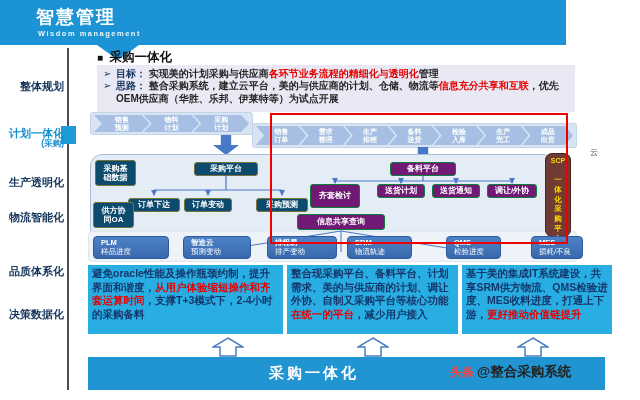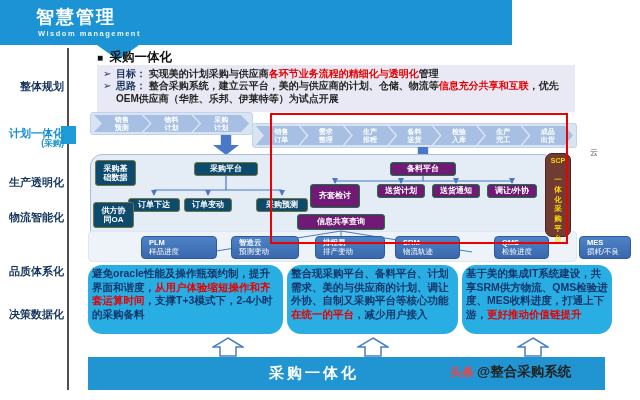--- a/index.html
+++ b/index.html
@@ -1,21 +1,21 @@
 <!DOCTYPE html>
 <html><head>
 <meta charset="utf-8">
 <style>
   html,body{margin:0;padding:0;background:#fff;}
   *{box-sizing:border-box;}
   .stage{position:relative;width:640px;height:400px;background:#fff;overflow:hidden;
          font-family:"Liberation Sans","DejaVu Sans",sans-serif;}
 
   
-  .header{position:absolute;left:0;top:0;width:512px;height:45px;background:#1b93d4;}
+  .header{position:absolute;left:0;top:0;width:566px;height:45px;background:#1b93d4;}
   .header-title{position:absolute;left:36px;top:5px;color:#fff;font-size:18px;font-weight:bold;letter-spacing:2px;}
   .header-sub{position:absolute;left:38px;top:29px;color:#eaf6fd;font-size:7.5px;font-weight:bold;letter-spacing:1.5px;}
   .notch{position:absolute;left:97px;top:45px;width:0;height:0;
          border-left:21px solid transparent;border-right:21px solid transparent;border-top:15px solid #1b93d4;}
 
   
   .timeline{position:absolute;left:67px;top:48px;width:2px;height:342px;background:#4f4f4f;}
   .marker{position:absolute;left:61px;top:126px;width:15px;height:18px;background:#1e9cd8;}
   .side-item{position:absolute;left:0;width:64px;text-align:right;font-size:11px;font-weight:bold;color:#17365d;line-height:1.1;}
   .side-item .sub{display:block;font-size:8.5px;}
@@ -72,29 +72,29 @@
   .scp{position:absolute;left:545px;top:153px;width:26px;height:84px;background:#6f3b33;
        border:1px solid #4e241f;border-radius:7px;color:#ffd900;text-align:center;font-weight:bold;z-index:3;}
   .scp .tag{font-size:7px;padding-top:3px;}
   .scp .vert{display:block;width:9px;margin:11px auto 0;font-size:7.5px;line-height:1.3;word-break:break-all;}
   .cloud-label{position:absolute;left:590px;top:147px;font-size:8px;color:#555;z-index:3;}
 
   
   .sys-strip{position:absolute;left:88px;top:231px;width:489px;height:31px;background:#eef2f9;
              border:1px solid #dfe7f2;border-radius:4px;z-index:1;}
   .sys{position:absolute;top:236px;height:23px;background:linear-gradient(#4d82c6,#3a68ad);
-       border:1px solid #2d5a9e;border-radius:4px;color:#fff;padding:2px 0 0 7px;line-height:1.18;z-index:3;margin-left:48px;}
+       border:1px solid #2d5a9e;border-radius:4px;color:#fff;padding:2px 0 0 7px;line-height:1.18;z-index:3;}
   .sys .name{font-size:7.5px;font-weight:bold;display:block;}
   .sys .ssub{font-size:7.5px;display:block;}
   #sys-plm{left:93px;width:76px;} #sys-cloud{left:183px;width:68px;} #sys-pcy{left:267px;width:70px;}
   #sys-srm{left:347px;width:65px;} #sys-qms{left:446px;width:55px;} #sys-mes{left:531px;width:52px;}
 
   
   .note{position:absolute;top:265px;height:69px;background:#29aee3;color:#14366b;font-weight:bold;
-        font-size:10.5px;line-height:1.3;padding:2px 4px;z-index:5;border-radius:14px;}
+        font-size:10.5px;line-height:1.3;padding:2px 4px;z-index:5;}
   #note1{left:88px;width:195px;} #note2{left:287px;width:171px;} #note3{left:462px;width:150px;}
 
   
   .up-arrow{position:absolute;top:337px;width:32px;height:20px;z-index:4;}
   .footer-bar{position:absolute;left:88px;top:357px;width:517px;height:33px;background:#2095d2;z-index:4;}
   .footer-label{position:absolute;left:0;top:7px;width:100%;text-align:center;padding-right:65px;
                 color:#fff;font-size:15px;font-weight:bold;letter-spacing:3px;}
   .watermark{position:absolute;left:450px;top:363px;display:flex;align-items:center;gap:3px;z-index:30;}
   .wm-brand{font-size:12px;font-weight:900;color:#ef4444;}
   .wm-handle{font-size:13.5px;font-weight:bold;color:#222;}

